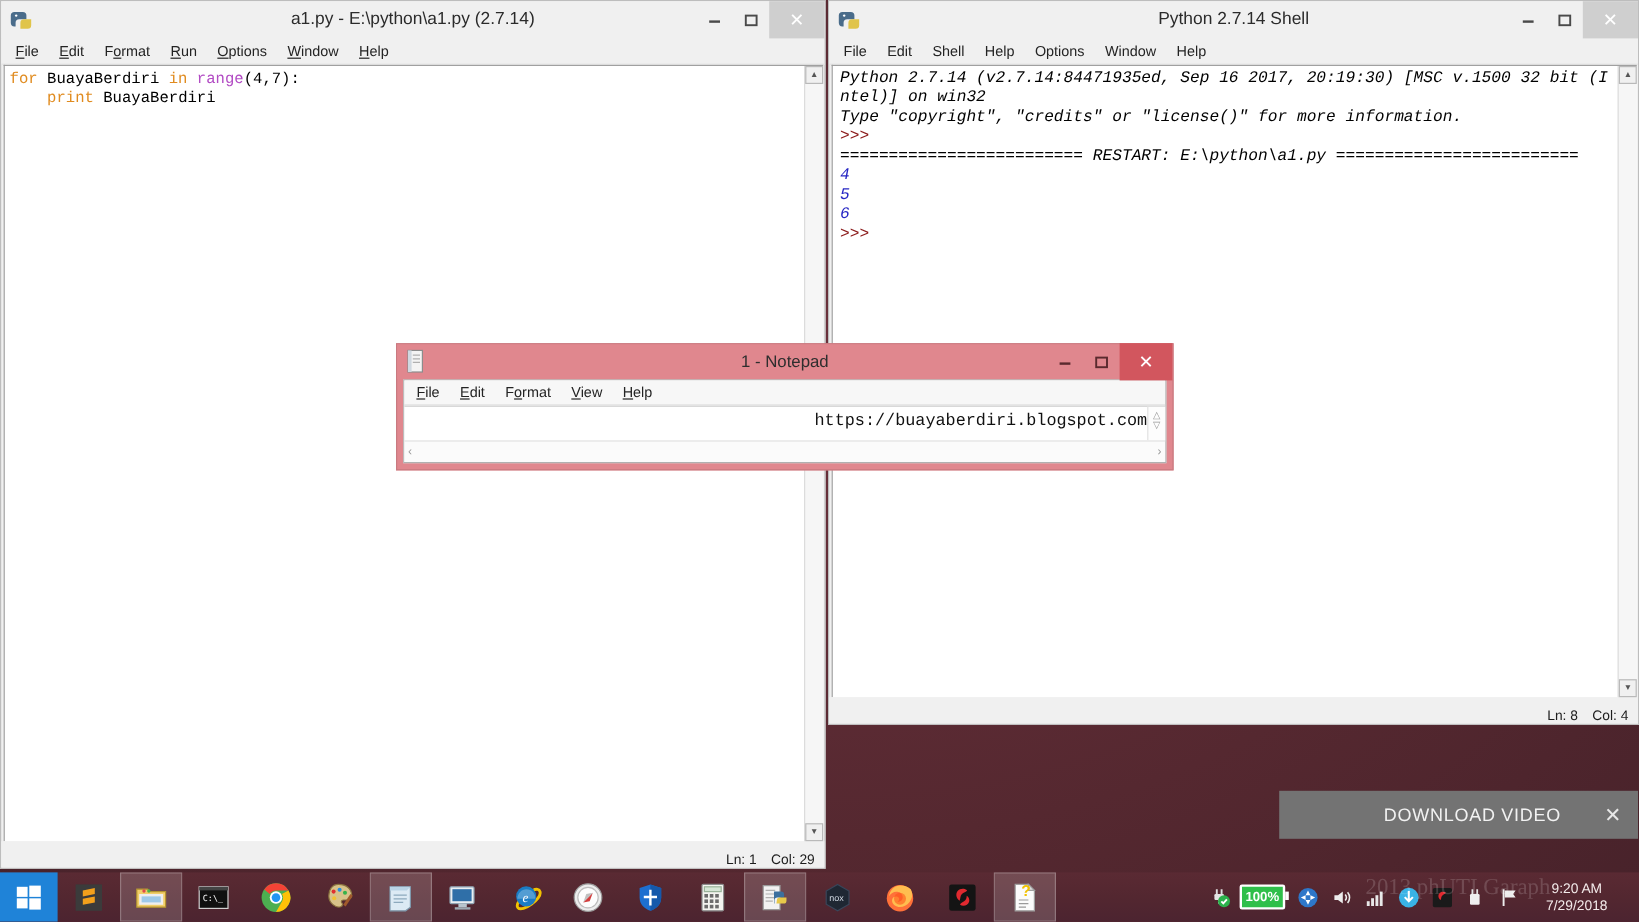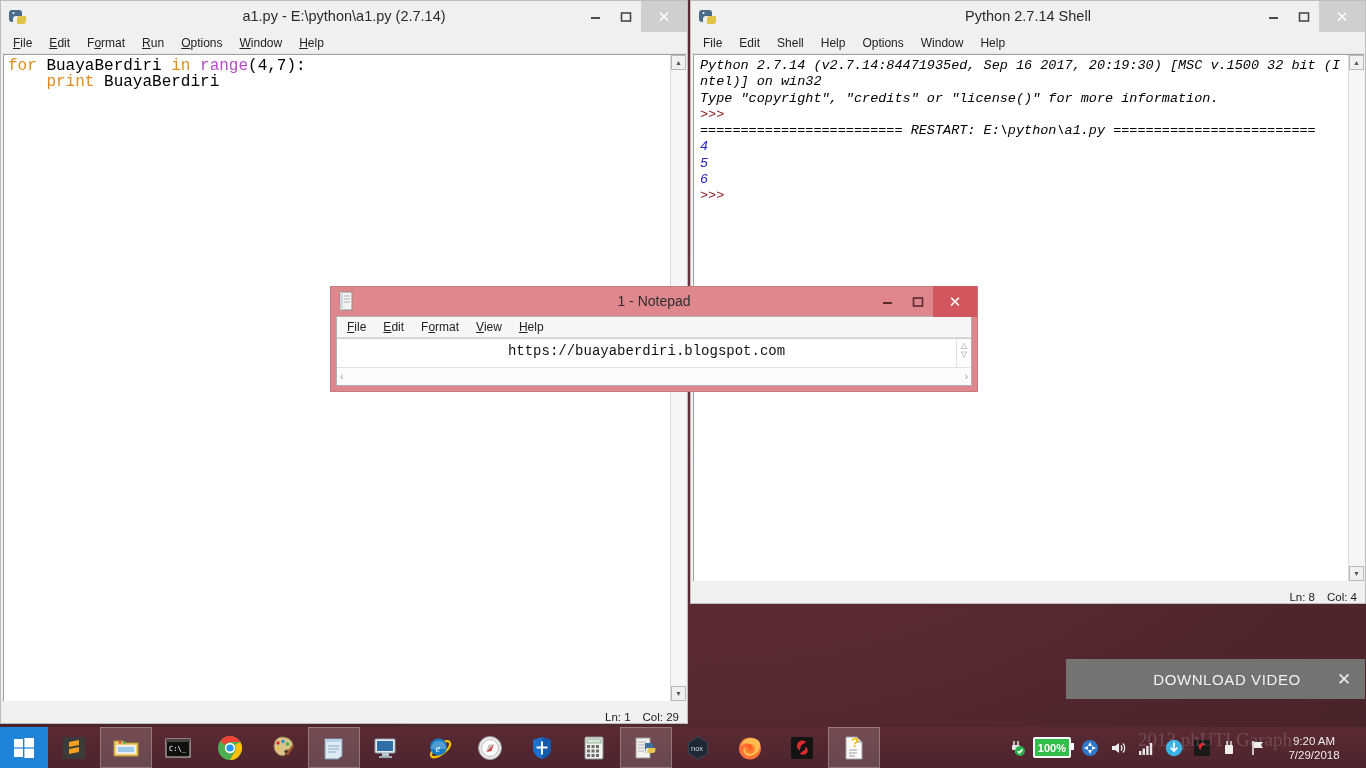--- a/index.html
+++ b/index.html
@@ -58,21 +58,21 @@
   .statusbar span{margin-left:12px;}
   
   .textarea-wrap{
     flex:1 1 auto;display:flex;min-height:0;background:#ffffff;
     border-top:1px solid #a0a0a0;border-left:1px solid #a0a0a0;
     margin:0 1px 0 2px;
   }
   .code{
     flex:1 1 auto;overflow:hidden;padding:3px 0 0 4px;
     font-family:"Liberation Mono","DejaVu Sans Mono",monospace;
-    font-size:16px;line-height:16px;color:#000;white-space:pre;
+    font-size:13px;line-height:16px;color:#000;white-space:pre;
   }
   .kw{color:#E08B1F;}
   .fn{color:#B24BC4;}
   .prompt{color:#8b1a1a;}
   .outval{color:#2727c4;}
   
   .vscroll{
     flex:0 0 15px;width:15px;background:#f6f6f6;border-left:1px solid #dcdcdc;
     display:flex;flex-direction:column;align-items:center;
     position:relative;
@@ -111,21 +111,21 @@
     flex:1 1 auto;margin:0 5px 5px 5px;background:#fff;
     border:1px solid #b0b0b0;display:flex;flex-direction:column;min-height:0;
   }
   #notepad .menubar{background:#f7f7f7;border-bottom:1px solid #dcdcdc;height:20px;flex:0 0 20px;padding-left:10px;}
   #notepad .np-text{
     flex:1 1 auto;display:flex;background:#fff;min-height:0;
     border-top:1px solid #cfcfcf;
   }
   #notepad .np-content{
     flex:1 1 auto;font-family:"Liberation Mono","DejaVu Sans Mono",monospace;
-    font-size:14px;color:#111;padding-top:4px;text-align:center;
+    font-size:14px;color:#111;padding-top:4px;text-align:right;
   }
   #notepad .np-vs{
     flex:0 0 14px;width:14px;background:#fdfdfd;border-left:1px solid #e2e2e2;
     display:flex;flex-direction:column;align-items:center;justify-content:flex-start;
     font-size:8px;color:#9a9a9a;line-height:9px;padding-top:2px;
   }
   #notepad .np-hs{
     flex:0 0 17px;height:17px;background:#fbfbfb;border-top:1px solid #e2e2e2;
     display:flex;align-items:center;justify-content:space-between;
     font-size:10px;color:#9a9a9a;padding:0 3px;

